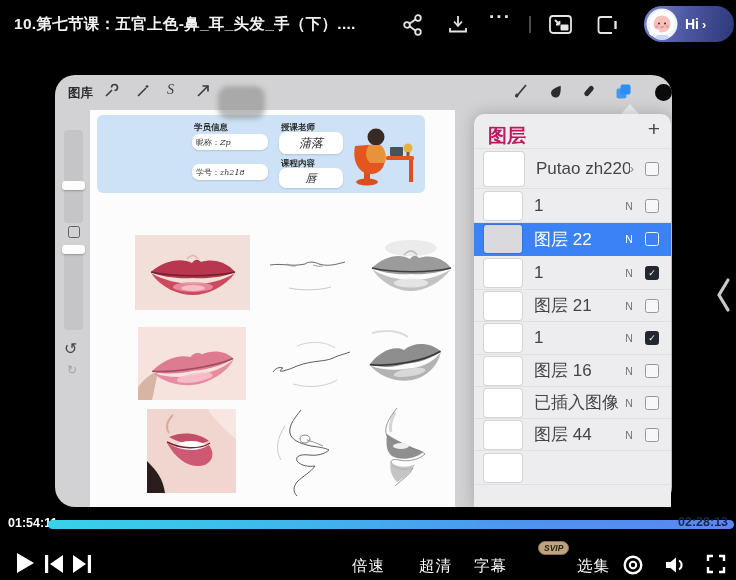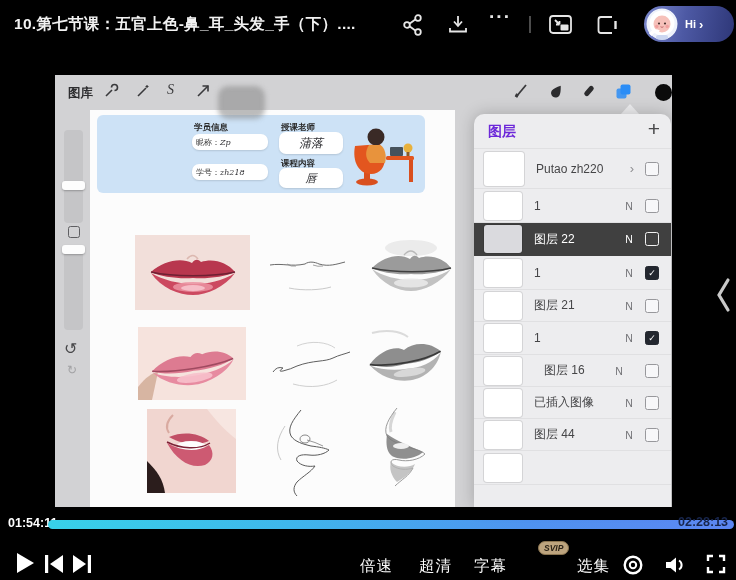--- a/index.html
+++ b/index.html
@@ -13,25 +13,25 @@
   .tb-btn{position:absolute;top:13px;width:24px;height:24px;color:#e6e6e6;cursor:pointer;}
   #share-btn{left:401px;}
   #download-btn{left:446px;}
   #more-btn{left:489px;top:6px;width:30px;font-size:19px;color:#e6e6e6;letter-spacing:1px;font-weight:700;}
   #tb-sep{left:529px;top:16px;width:2px;height:17px;background:#4c4c4c;}
   #pip-btn{left:548px;width:28px;}
   #mini-btn{left:595px;width:26px;}
   #avatar-pill{left:644px;top:6px;width:90px;height:36px;border-radius:18px;display:flex;align-items:center;
                background:linear-gradient(100deg,#7b88cd 0%,#4d59a4 45%,#2e3778 100%);cursor:pointer;}
   #avatar-img{width:32px;height:32px;margin-left:2px;border-radius:50%;overflow:hidden;flex:0 0 auto;}
-  #avatar-txt{color:#fff;font-size:11px;font-weight:700;margin-left:7px;}
+  #avatar-txt{color:#fff;font-size:14px;font-weight:700;margin-left:7px;}
   #avatar-chev{color:#fff;font-size:13px;margin-left:3px;font-weight:700;}
 
   
-  #ipad{left:55px;top:75px;width:617px;height:432px;background:#d2d2d4;}
+  #ipad{left:55px;top:75px;width:617px;height:432px;background:#d2d2d4;border-radius:20px;}
   #gallery-btn{left:13px;top:10px;font-size:12.5px;color:#2e2e30;font-weight:600;}
   .pc-ic{position:absolute;top:8px;width:16px;height:16px;color:#39393b;}
   #wrench-btn{left:48px;} #wand-btn{left:80px;}
   #select-btn{left:112px;top:7px;font-family:"Liberation Serif",serif;font-style:italic;font-size:14px;color:#39393b;}
   #transform-btn{left:140px;}
   #brush-btn{left:458px;} #smudge-btn{left:494px;} #eraser-btn{left:526px;}
   #layers-btn{left:560px;} 
   #color-btn{left:600px;top:9px;width:17px;height:17px;border-radius:50%;background:#0b0b0b;}
 
   
@@ -59,32 +59,32 @@
   #teacher-box{left:182px;top:17px;width:64px;height:22px;display:flex;align-items:center;justify-content:center;}
   #content-box{left:182px;top:53px;width:64px;height:20px;display:flex;align-items:center;justify-content:center;}
   .hand{font-family:"DejaVu Serif",serif;font-style:italic;color:#2f2f33;}
   #illu{left:252px;top:5px;width:70px;height:68px;}
 
   
   #layers-panel{left:419px;top:39px;width:197px;height:393px;background:#ededef;border-radius:10px 10px 0 0;
                 box-shadow:0 0 16px rgba(0,0,0,.22);overflow:hidden;z-index:4;}
   #panel-notch{left:566px;top:29px;width:0;height:0;border-left:9px solid transparent;border-right:9px solid transparent;
                border-bottom:10px solid #ededef;z-index:4;}
-  #panel-title{left:14px;top:9px;font-size:14px;font-weight:700;color:#6d28d9;}
+  #panel-title{left:14px;top:9px;font-size:19px;font-weight:700;color:#be185d;}
   #add-layer-btn{right:11px;top:3px;font-size:21px;color:#48484a;cursor:pointer;}
   #layer-rows{position:absolute;left:0;top:34px;right:0;bottom:0;display:flex;flex-direction:column;border-top:1px solid #e0e0e2;}
   .lrow{flex:0 0 auto;display:flex;align-items:center;padding-left:10px;border-bottom:1px solid #e0e0e2;box-sizing:border-box;}
   .lrow .thumb{width:38px;height:28px;background:#fff;border-radius:3px;box-shadow:0 0 0 1px rgba(0,0,0,.1);flex:0 0 auto;margin-right:12px;}
-  .lrow .lname{font-size:12px;color:#454547;flex:1 1 auto;white-space:nowrap;overflow:hidden;}
+  .lrow .lname{font-size:17px;color:#454547;flex:1 1 auto;white-space:nowrap;overflow:hidden;}
   .lrow .lchev{font-size:13px;color:#8e8e92;margin-right:11px;}
   .lrow .lblend{font-size:10.5px;color:#737377;margin-right:11px;width:10px;text-align:center;}
   .lrow .lcheck{width:12px;height:12px;border:1.5px solid #98989c;border-radius:2.5px;margin-right:12px;flex:0 0 auto;
                 display:flex;align-items:center;justify-content:center;font-size:9px;color:#fff;background:#f7f7f9;}
   .lrow .lcheck.checked{background:#23272f;border-color:#23272f;}
-  .lrow.selected{background:#404040;border-bottom-color:transparent;}
+  .lrow.selected{background:#3b82f6;border-bottom-color:transparent;}
   .lrow.selected .lname,.lrow.selected .lblend{color:#fff;}
   .lrow.selected .lcheck{background:transparent;border-color:#f2f2f2;}
   
   .t-stack{height:34px!important;width:40px!important;background-color:#fff;background-image:
     radial-gradient(2.5px 2px at 7px 6px,#c0626a 40%,transparent 70%),
     radial-gradient(2.5px 2px at 7px 17px,#c0626a 40%,transparent 70%),
     radial-gradient(2.5px 2px at 7px 27px,#c9a0a0 40%,transparent 70%),
     repeating-linear-gradient(180deg,#fdfdfd 0 10px,#e4e4e6 10px 11px);}
   .t-flat{height:3px!important;background:#b9b9bb!important;box-shadow:none!important;border-radius:1px!important;}
   .t-lips{background-color:#fff;background-image:
@@ -113,21 +113,21 @@
   #progress-bar{left:48px;top:520px;width:686px;height:9px;border-radius:5px;cursor:pointer;
      background:linear-gradient(90deg,#38d2e9 0%,#3fb7ec 35%,#4f93f0 70%,#5c86f2 100%);}
   #dur-time{left:678px;top:515px;font-size:12.5px;font-weight:700;color:#18264d;z-index:2;}
 
   
   #play-btn{left:17px;top:553px;width:0;height:0;border-left:17px solid #fff;border-top:10px solid transparent;
             border-bottom:10px solid transparent;cursor:pointer;}
   .skip-btn{position:absolute;top:554px;width:20px;height:20px;color:#fff;cursor:pointer;}
   #prev-btn{left:44px;} #next-btn{left:72px;}
   .ctl{position:absolute;top:556px;font-size:15.5px;color:#fafafa;letter-spacing:1px;cursor:pointer;white-space:nowrap;}
-  #speed-btn{left:360px;} #quality-btn{left:419px;} #subtitle-btn{left:474px;} #find-btn{left:542px;margin-top:32px;} #episodes-btn{left:577px;}
+  #speed-btn{left:352px;} #quality-btn{left:419px;} #subtitle-btn{left:474px;} #find-btn{left:542px;margin-top:32px;} #episodes-btn{left:577px;}
   #svip-badge{left:538px;top:541px;font-size:8.5px;font-weight:700;font-style:italic;color:#2b2317;background:#bda47e;
               border:1px solid #8a7450;border-radius:7px;padding:1px 5px;z-index:2;}
   .ctl-ic{position:absolute;top:554px;width:22px;height:22px;color:#fff;cursor:pointer;}
   #settings-btn{left:622px;} #volume-btn{left:663px;} #fullscreen-btn{left:706px;}
 </style>
 </head>
 <body>
 
 <div id="stage">
 
@@ -407,21 +407,21 @@
     <div class="lblend">N</div>
     <div class="lcheck"></div>
   </div>
           <div class="lrow" style="height: 33px;">
     <div class="thumb t-lips"></div>
     <div class="lname">1</div>
 
     <div class="lblend">N</div>
     <div class="lcheck checked">✓</div>
   </div>
-          <div class="lrow" style="height: 32px; gap: 10px;">
+          <div class="lrow" style="height: 32px;">
     <div class="thumb t-faint"></div>
     <div class="lname">图层 16</div>
 
     <div class="lblend">N</div>
     <div class="lcheck"></div>
   </div>
           <div class="lrow" style="height: 32px;">
     <div class="thumb t-lips"></div>
     <div class="lname">已插入图像</div>
 

